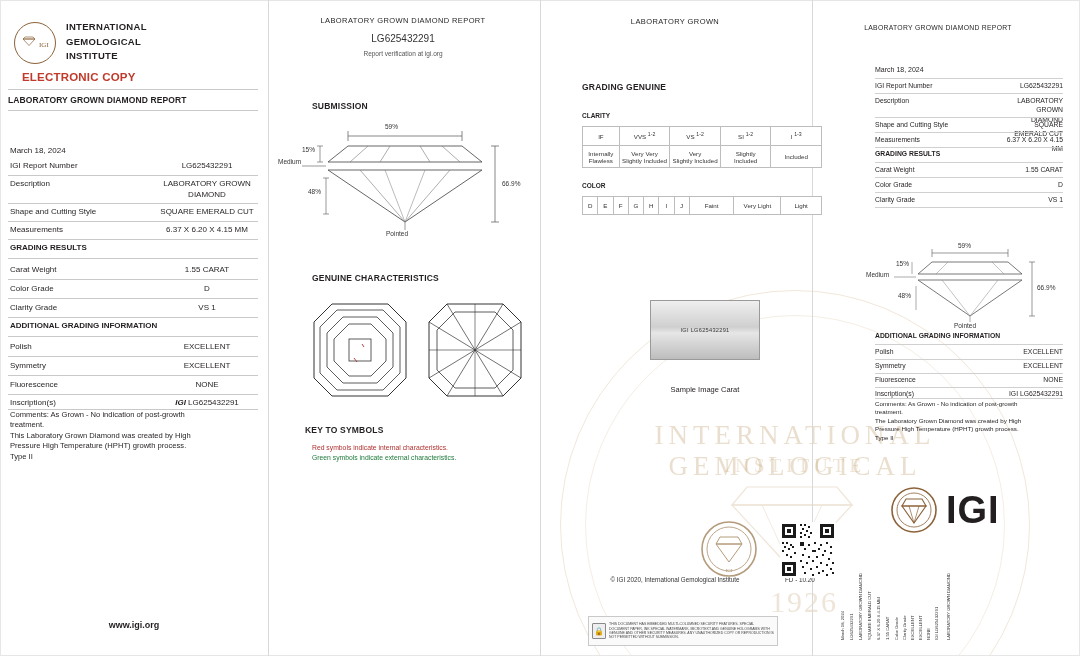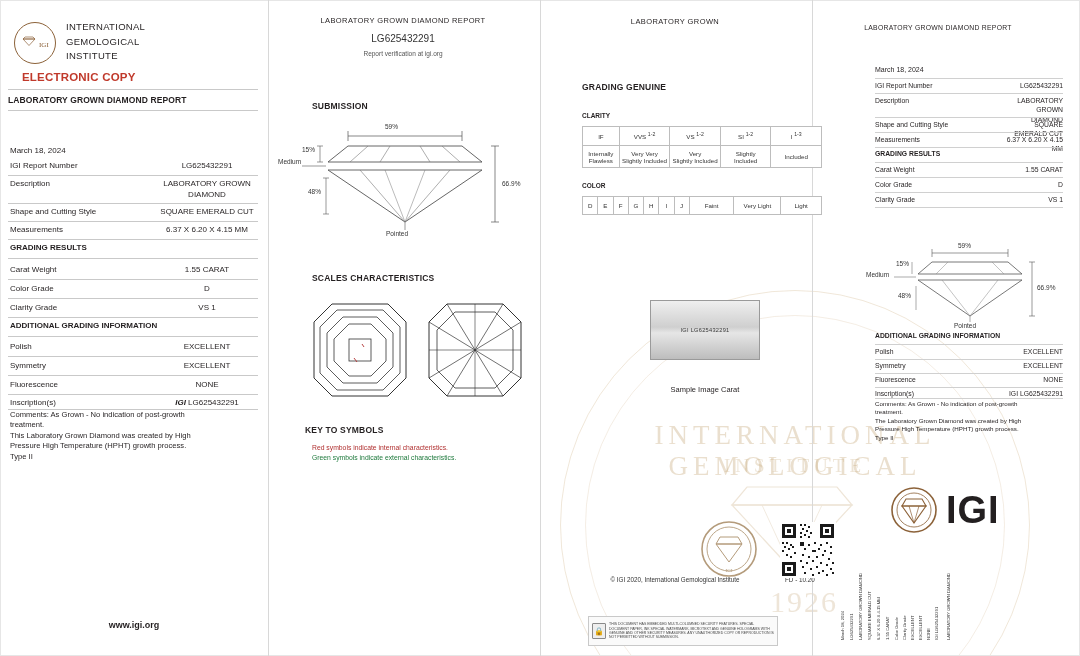--- a/index.html
+++ b/index.html
@@ -85,21 +85,21 @@
   .badge-inner {
     font-size:7px; color:#8c6239; font-family:"Liberation Serif", serif;
     text-align:center; line-height:1.05;
   }
   .badge-diamond {
     width:16px; height:10px;
     margin:0 auto 1px;
   }
   #institute-name {
     position:absolute; left:66px; top:20px; width:180px;
-    font-size:9.5px; font-weight:normal; line-height:1.55;
+    font-size:9.5px; font-weight:bold; line-height:1.55;
     letter-spacing:0.3px;
   }
   #electronic-copy {
     position:absolute; left:22px; top:71px;
     font-size:11.5px; font-weight:bold; color:#c0392b;
     letter-spacing:0.2px;
   }
   #left-report-title {
     position:absolute; left:8px; top:95px;
     font-size:8.5px; font-weight:bold; letter-spacing:0.1px;
@@ -446,21 +446,21 @@
       <line x1="125" y1="104" x2="125" y2="112" stroke="#555" stroke-width="0.6"></line>
     </svg>
     <span class="prop-lbl" style="left:105px; top:5px;">59%</span>
     <span class="prop-lbl" style="left:22px; top:28px;">15%</span>
     <span class="prop-lbl" style="left:-2px; top:40px;">Medium</span>
     <span class="prop-lbl" style="left:28px; top:70px;">48%</span>
     <span class="prop-lbl" style="left:222px; top:62px;">66.9%</span>
     <span class="prop-lbl" style="left:106px; top:112px;">Pointed</span>
   </div>
 
-  <div class="sec-head" style="left:312px; top:273px">SCALES CHARACTERISTICS</div>
+  <div class="sec-head" style="left:312px; top:273px">GENUINE CHARACTERISTICS</div>
 
   <svg class="plot" style="left:310px; top:300px;" width="100" height="100" viewBox="0 0 100 100">
     <polygon points="22,4 78,4 96,22 96,78 78,96 22,96 4,78 4,22" fill="#fff" stroke="#333" stroke-width="1"></polygon>
     <polygon points="27,10 73,10 90,27 90,73 73,90 27,90 10,73 10,27" fill="none" stroke="#333" stroke-width="0.8"></polygon>
     <polygon points="33,17 67,17 83,33 83,67 67,83 33,83 17,67 17,33" fill="none" stroke="#333" stroke-width="0.8"></polygon>
     <polygon points="39,24 61,24 76,39 76,61 61,76 39,76 24,61 24,39" fill="none" stroke="#333" stroke-width="0.8"></polygon>
     <rect x="39" y="39" width="22" height="22" fill="none" stroke="#333" stroke-width="0.8"></rect>
     <line x1="44" y1="58" x2="47" y2="62" stroke="#b03030" stroke-width="0.9"></line>
     <line x1="52" y1="44" x2="54" y2="47" stroke="#b03030" stroke-width="0.9"></line>
   </svg>

